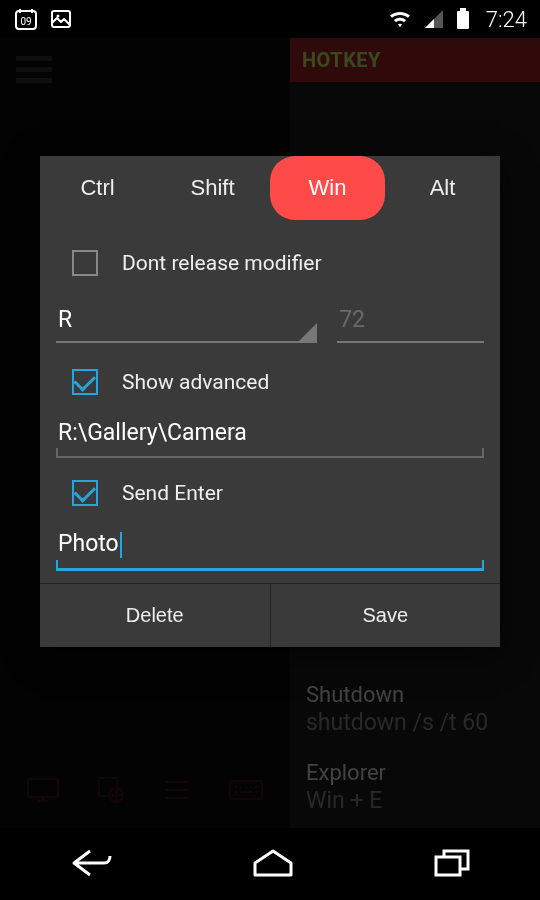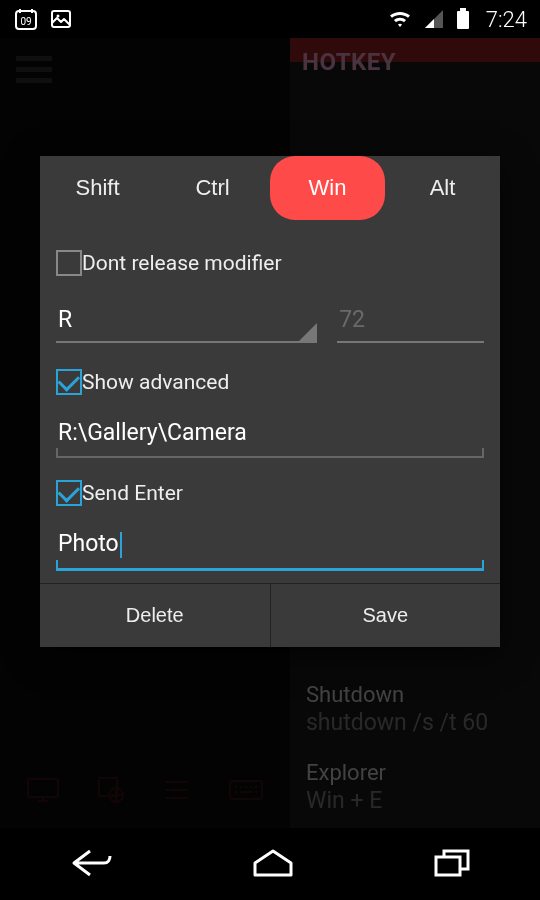--- a/index.html
+++ b/index.html
@@ -30,22 +30,22 @@
   .hamburger {
     position: absolute; top: 18px; left: 16px;
     display: flex; flex-direction: column; gap: 6px;
   }
   .hamburger span { width: 36px; height: 5px; background: #333; }
   .right-panel {
     position: absolute; top: 0; right: 0; width: 250px; bottom: 0;
     background: #1b1b1b;
   }
   .right-panel .header {
-    background: #a01e26; color: #f9a8d4; font-weight: bold;
-    font-size: 24px; padding: 10px 12px 8px; height: 24px;
+    background: #a01e26; color: #bef264; font-weight: bold;
+    font-size: 20px; padding: 10px 12px 8px; height: 44px;
     letter-spacing: 0.5px;
   }
   .right-panel .list { position: absolute; left: 0; right: 0; bottom: 0; }
   .right-panel .item { padding: 10px 16px 14px; }
   .right-panel .item .t { color: #ddd; font-size: 22px; font-weight: 400; }
   .right-panel .item .s { color: #888; font-size: 23px; margin-top: 2px; }
   .bottom-toolbar {
     position: absolute; left: 0; right: 250px; bottom: 0; height: 72px;
     display: flex; align-items: center; justify-content: space-around;
     padding: 0 8px;
@@ -67,21 +67,21 @@
     box-shadow: 0 8px 30px rgba(0,0,0,0.6);
     display: flex; flex-direction: column;
   }
   .tabs { display: flex; height: 64px; }
   .tab {
     flex: 1; display: flex; align-items: center; justify-content: center;
     font-size: 22px; color: #eee; background: #3a3a3a; border: 0; cursor: pointer;
   }
   .tab.active { background: #ff4a4a; color: #fff; border-radius: 25px; }
   .body { padding: 12px 16px 0; }
-  .row { display: flex; align-items: center; margin: 18px 0 10px; gap: 0; }
+  .row { display: flex; align-items: center; margin: 18px 16px 10px; gap: 24px; }
   .chk {
     width: 26px; height: 26px; border: 2px solid #888;
     background: transparent; display: inline-flex; align-items: center; justify-content: center;
     flex-shrink: 0;
   }
   .chk.checked { border-color: #2aa3d8; }
   .chk.checked::after {
     content: ""; width: 16px; height: 10px; border-left: 3px solid #2aa3d8;
     border-bottom: 3px solid #2aa3d8; transform: rotate(-45deg) translate(1px,-2px);
   }
@@ -201,22 +201,22 @@
     <span><svg width="36" height="24" viewBox="0 0 36 24" stroke="#a01e26" fill="none" stroke-width="2">
           <rect x="2" y="3" width="32" height="18" rx="2"></rect>
           <path d="M7 9h2M12 9h2M17 9h2M22 9h2M27 9h2M7 14h2M12 14h12M27 14h2"></path>
         </svg></span>
   </div>
   <div class="dim"></div>
 </div>
 
 <div class="dialog">
   <div class="tabs">
+    <button class="tab">Ctrl</button>
     <button class="tab">Shift</button>
-    <button class="tab">Ctrl</button>
     <button class="tab active">Win</button>
     <button class="tab">Alt</button>
   </div>
   <div class="body">
     <div class="row">
       <span class="chk"></span>
       <span class="lbl">Dont release modifier</span>
     </div>
     <div class="input-row">
       <div class="field dropdown">

